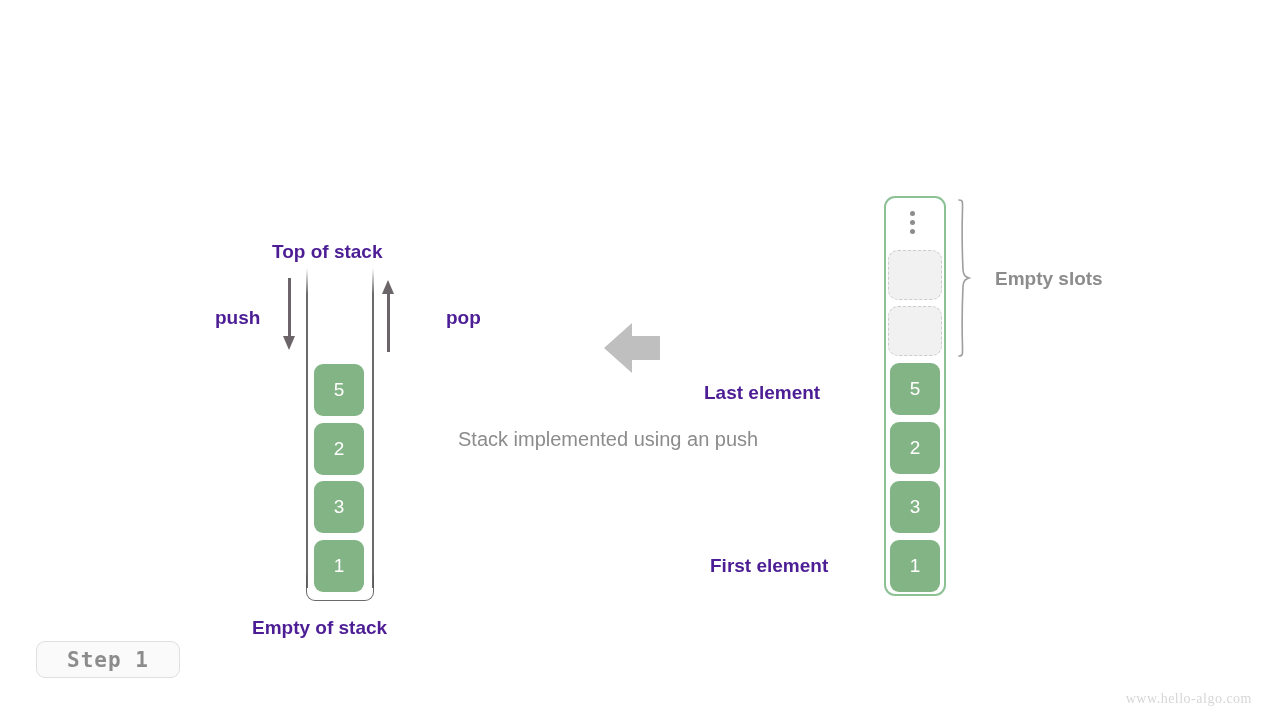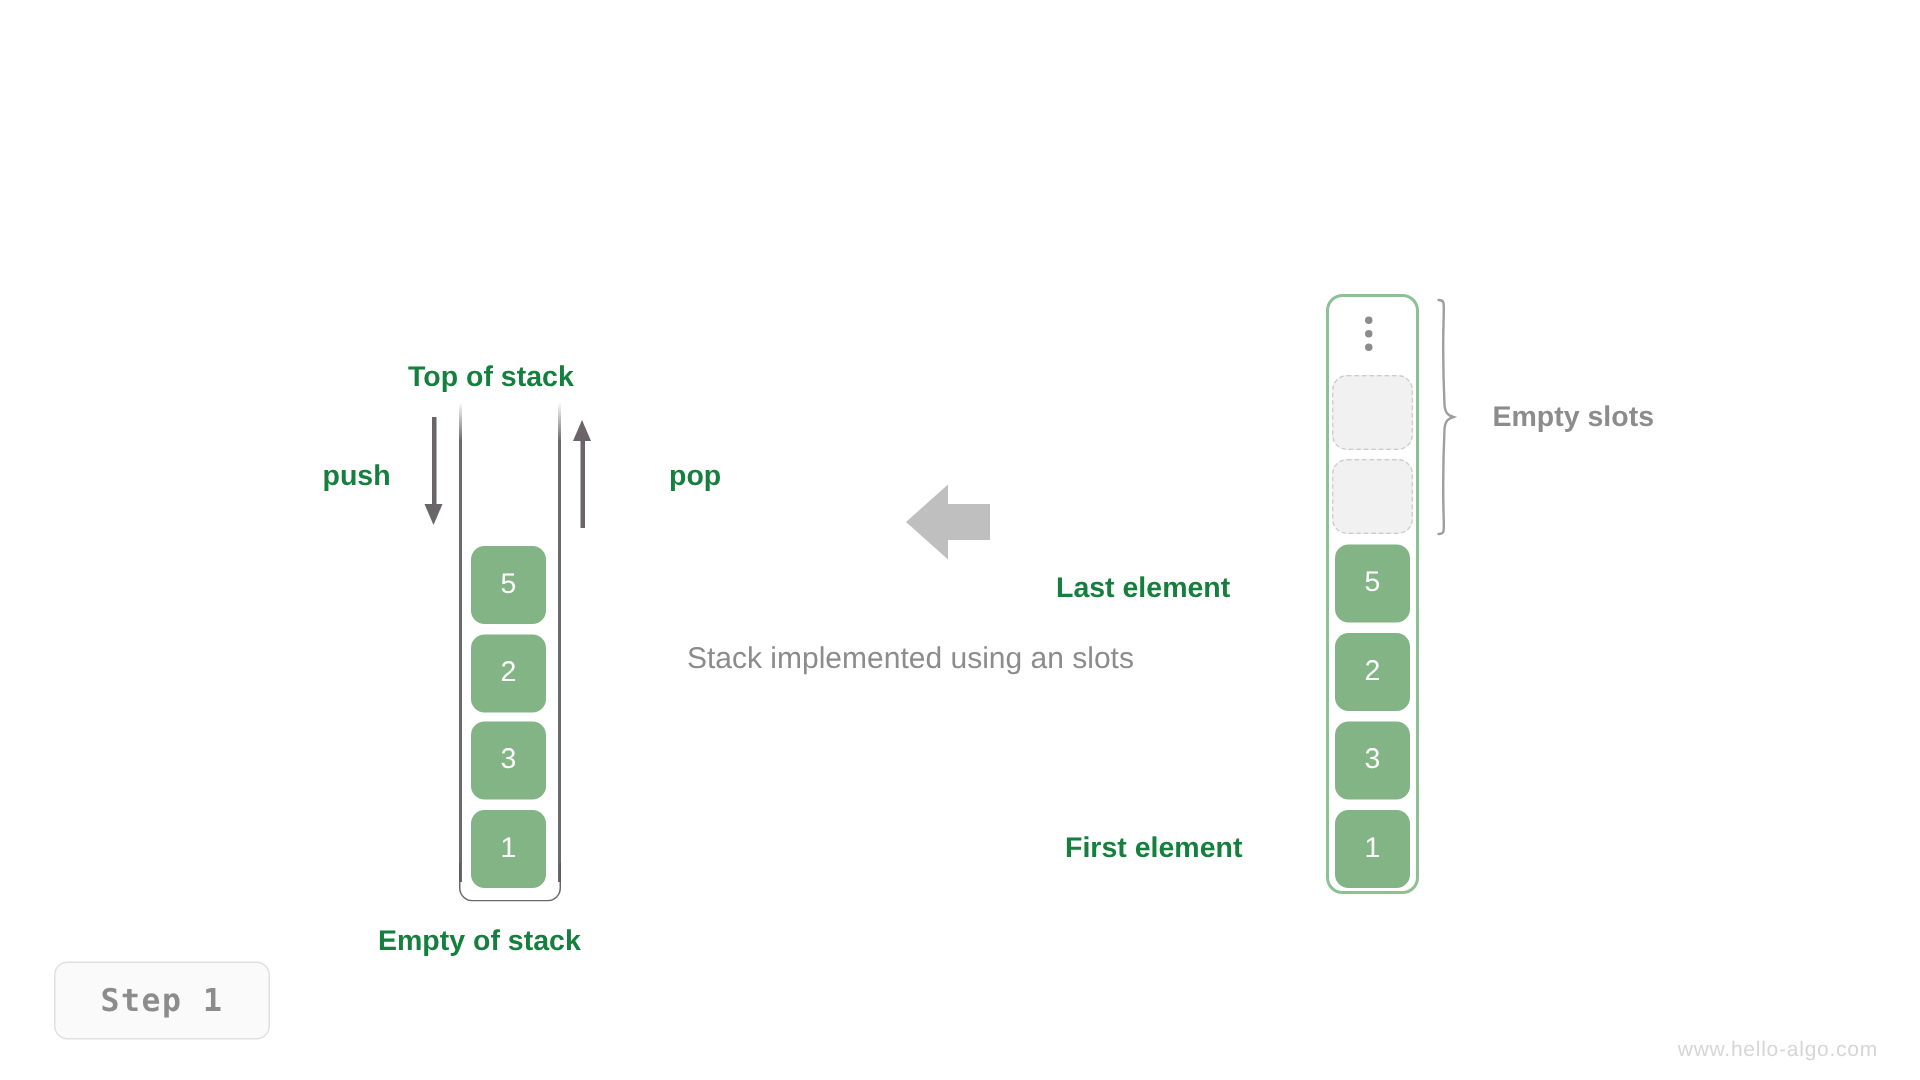--- a/index.html
+++ b/index.html
@@ -11,21 +11,21 @@
     width: 1280px;
     height: 720px;
     position: relative;
     overflow: hidden;
     font-family: "Liberation Sans", sans-serif;
   }
 
   
   .lbl-dark {
     position: absolute;
-    color: #15803d;
+    color: #4c1d95;
     font-weight: bold;
     font-size: 19px;
     white-space: nowrap;
   }
   .lbl-gray {
     position: absolute;
     color: #8c8c8c;
     font-size: 19px;
     white-space: nowrap;
   }
@@ -198,41 +198,41 @@
   #label-empty-slots { left: 335px; top: 268px; }
   #label-last-element  { left: 44px;  top: 382px; }
   #label-first-element { left: 50px;  top: 555px; text-align: right; }
 
   
   #step-badge {
     position: absolute;
     left: 36px;
     top: 641px;
     width: 144px;
-    height: 52px;
+    height: 37px;
     border: 1.4px solid #e0e0e0;
     border-radius: 9px;
     background: #fafafa;
     display: flex;
     align-items: center;
     justify-content: center;
     font-family: "DejaVu Sans Mono", monospace;
     font-weight: bold;
     font-size: 21px;
     color: #8c8c8c;
     letter-spacing: 1px;
     box-sizing: border-box;
   }
 
   
   #watermark {
     position: absolute;
     right: 28px;
     bottom: 13px;
-    font-family: Liberation Sans, sans-serif;
+    font-family: Liberation Serif, serif;
     font-size: 14px;
     color: #d6d6d6;
     letter-spacing: 0.5px;
     margin-left: 12px;
   }
 </style>
 </head>
 <body>
 
 <div id="stack-figure">
@@ -265,21 +265,21 @@
   <div class="cell" style="left:314px; top:540px;">1</div>
 
   <div class="lbl-dark" id="stack-bottom-label">Empty of stack</div>
 </div>
 
 <div id="center-arrow">
   <div class="tail"></div>
   <div class="tip"></div>
 </div>
 
-<div class="lbl-gray" id="center-caption">Stack implemented using an slots</div>
+<div class="lbl-gray" id="center-caption">Stack implemented using an push</div>
 
 <div id="array-figure">
 
   <div id="array-outline"></div>
 
   <div id="array-dots">
     <span></span>
     <span></span>
     <span></span>
   </div>

